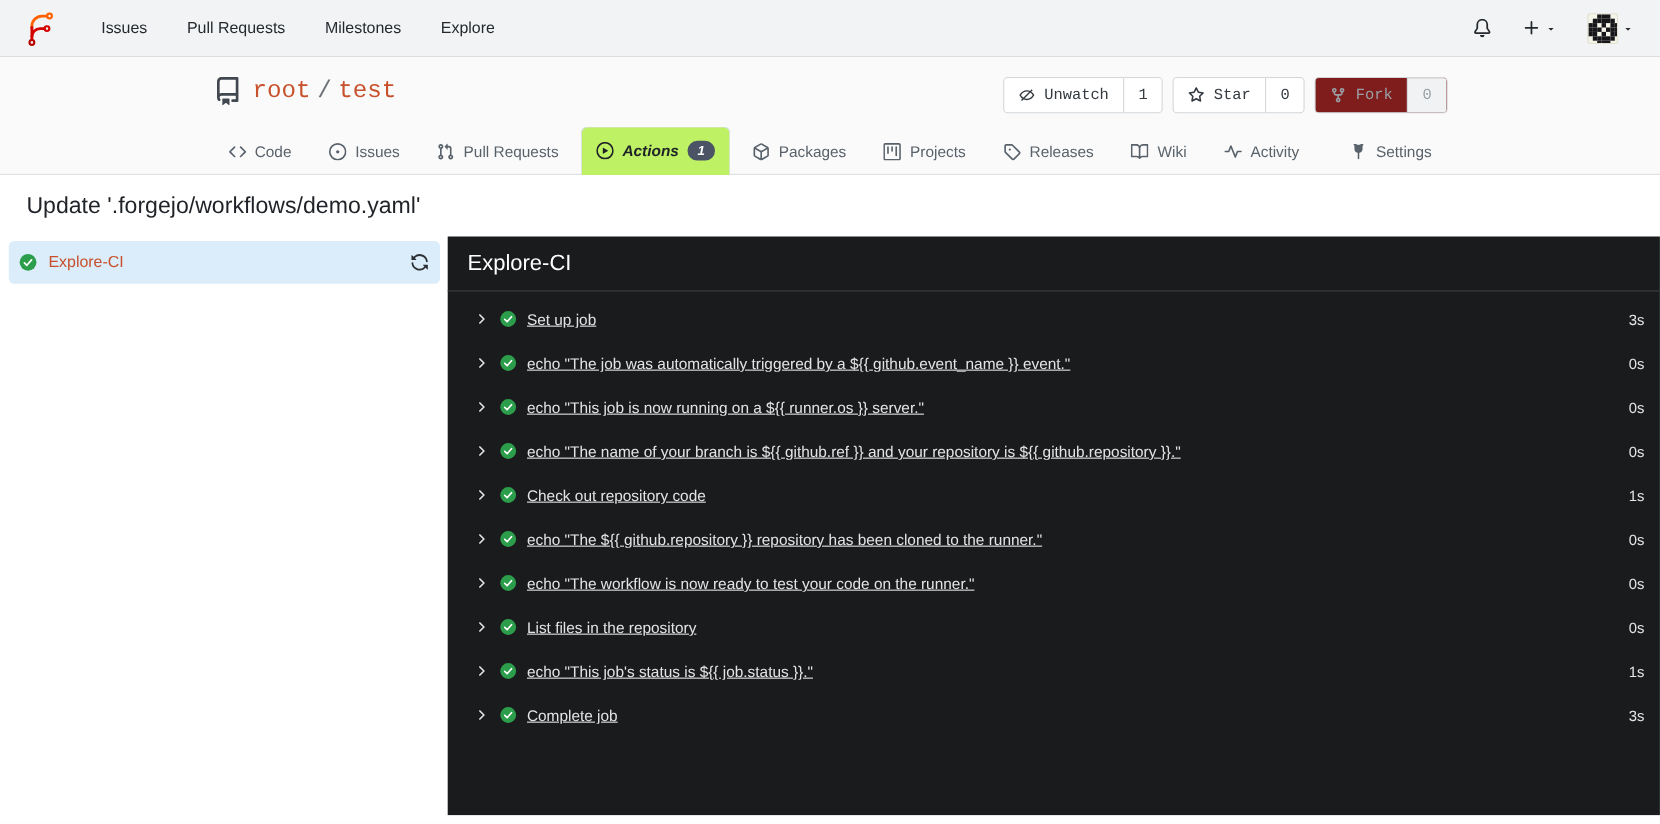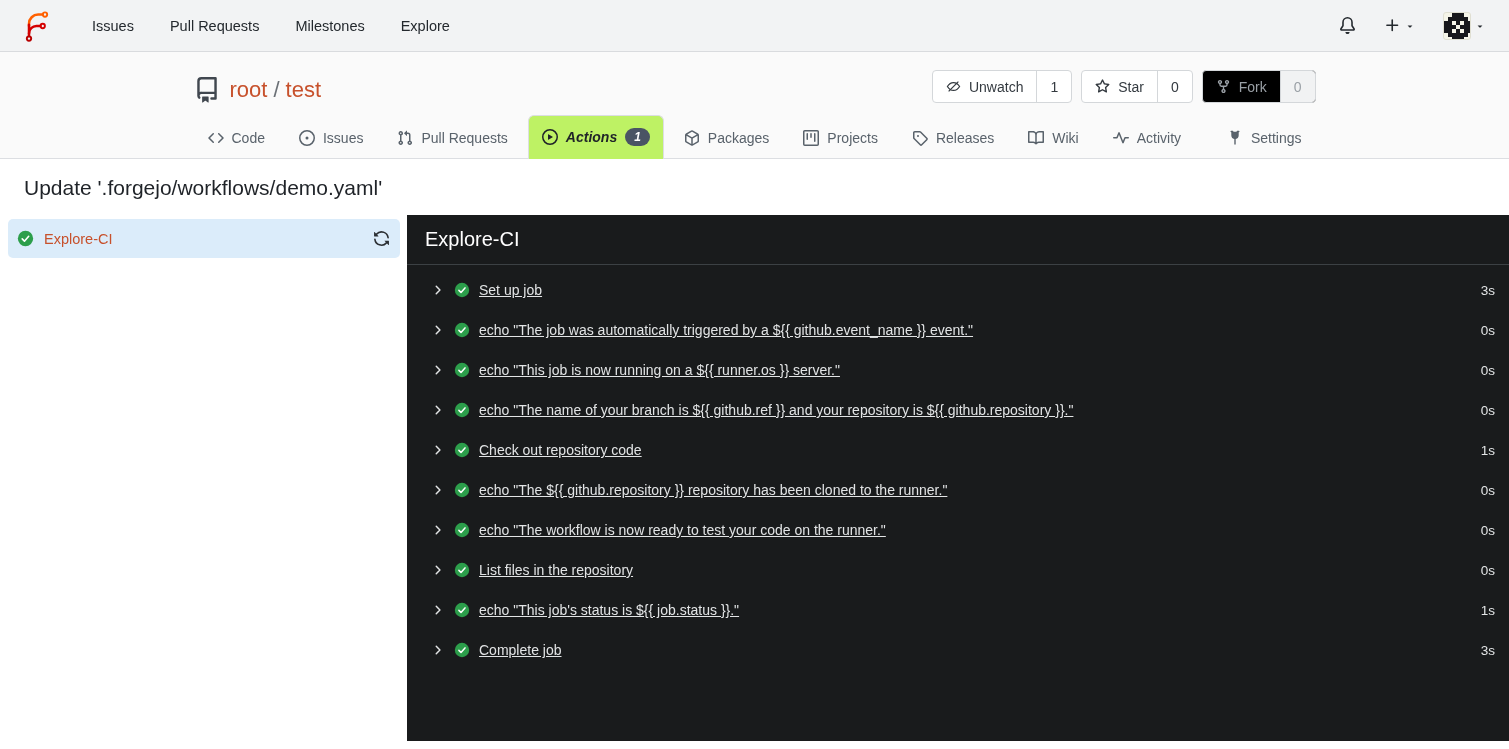--- a/index.html
+++ b/index.html
@@ -23,34 +23,34 @@
       4px 4px #17171b,8px 4px #17171b,12px 4px #17171b,16px 4px #17171b,20px 4px #17171b,
       0 8px #17171b,4px 8px #17171b,12px 8px #17171b,20px 8px #17171b,24px 8px #17171b,
       0 12px #17171b,4px 12px #17171b,8px 12px #17171b,16px 12px #17171b,20px 12px #17171b,24px 12px #17171b,
       0 16px #17171b,4px 16px #17171b,12px 16px #17171b,20px 16px #17171b,24px 16px #17171b,
       4px 20px #17171b,8px 20px #17171b,12px 20px #17171b,16px 20px #17171b,20px 20px #17171b,
       8px 24px #17171b,12px 24px #17171b,16px 24px #17171b; }
 
   
   .repo-section { background:#fafafa; }
   .repo-container { width:1122px; margin:0 auto; padding-top:18px; }
-  .repo-title-row { display:flex; align-items:flex-end; gap:10px; }
+  .repo-title-row { display:flex; align-items:flex-start; gap:10px;font-family:Liberation Mono, monospace; }
   .repo-title-row .repo-icon { color:#40474f; display:flex; }
   .repo-title-row .repo-icon svg { width:26px; height:26px; fill:currentColor; }
   .repo-name { font-size:22px; display:flex; align-items:center; gap:6px; }
   .repo-name a { color:#c7512c; text-decoration:none; cursor:pointer; }
   .repo-name .sep { color:#6b7076; }
   .repo-btns { margin-left:auto; display:flex; gap:9px;border-radius:14px; }
   .btn-group { display:flex; border:1px solid #d4d7da; border-radius:4px; overflow:hidden;
                background:#fff; height:33px; font-size:14px; color:#343a40; }
   .btn-group .main { display:flex; align-items:center; gap:8px; padding:0 13px; cursor:pointer; }
   .btn-group .main svg { width:15px; height:15px; }
   .btn-group .count { display:flex; align-items:center; padding:0 13px;
                       border-left:1px solid #d4d7da; cursor:pointer; }
-  .btn-group.disabled { color:#9aa0a6; background:#000000; }
+  .btn-group.disabled { color:#9aa0a6; background:#7f1d1d; }
   .btn-group.disabled .count { background:#f1f2f3; }
 
   
   .tabs-outer { border-bottom:1px solid #dcdee2; margin-top:12px; }
   .tabs { width:1122px; margin:0 auto; display:flex; align-items:flex-end; gap:6px; }
   .tab { display:flex; align-items:center; gap:8px; padding:12px 13px; font-size:14px;
          color:#59626b; cursor:pointer; border:1px solid transparent; border-bottom:none; }
   .tab svg { width:16px; height:16px; fill:currentColor; }
   .tab.active { background:#bef264; border-color:#dcdee2; border-radius:6px 6px 0 0;
                 margin-bottom:-1px; padding-bottom:13px; color:#1f2328; font-weight:700;font-style:italic; }

